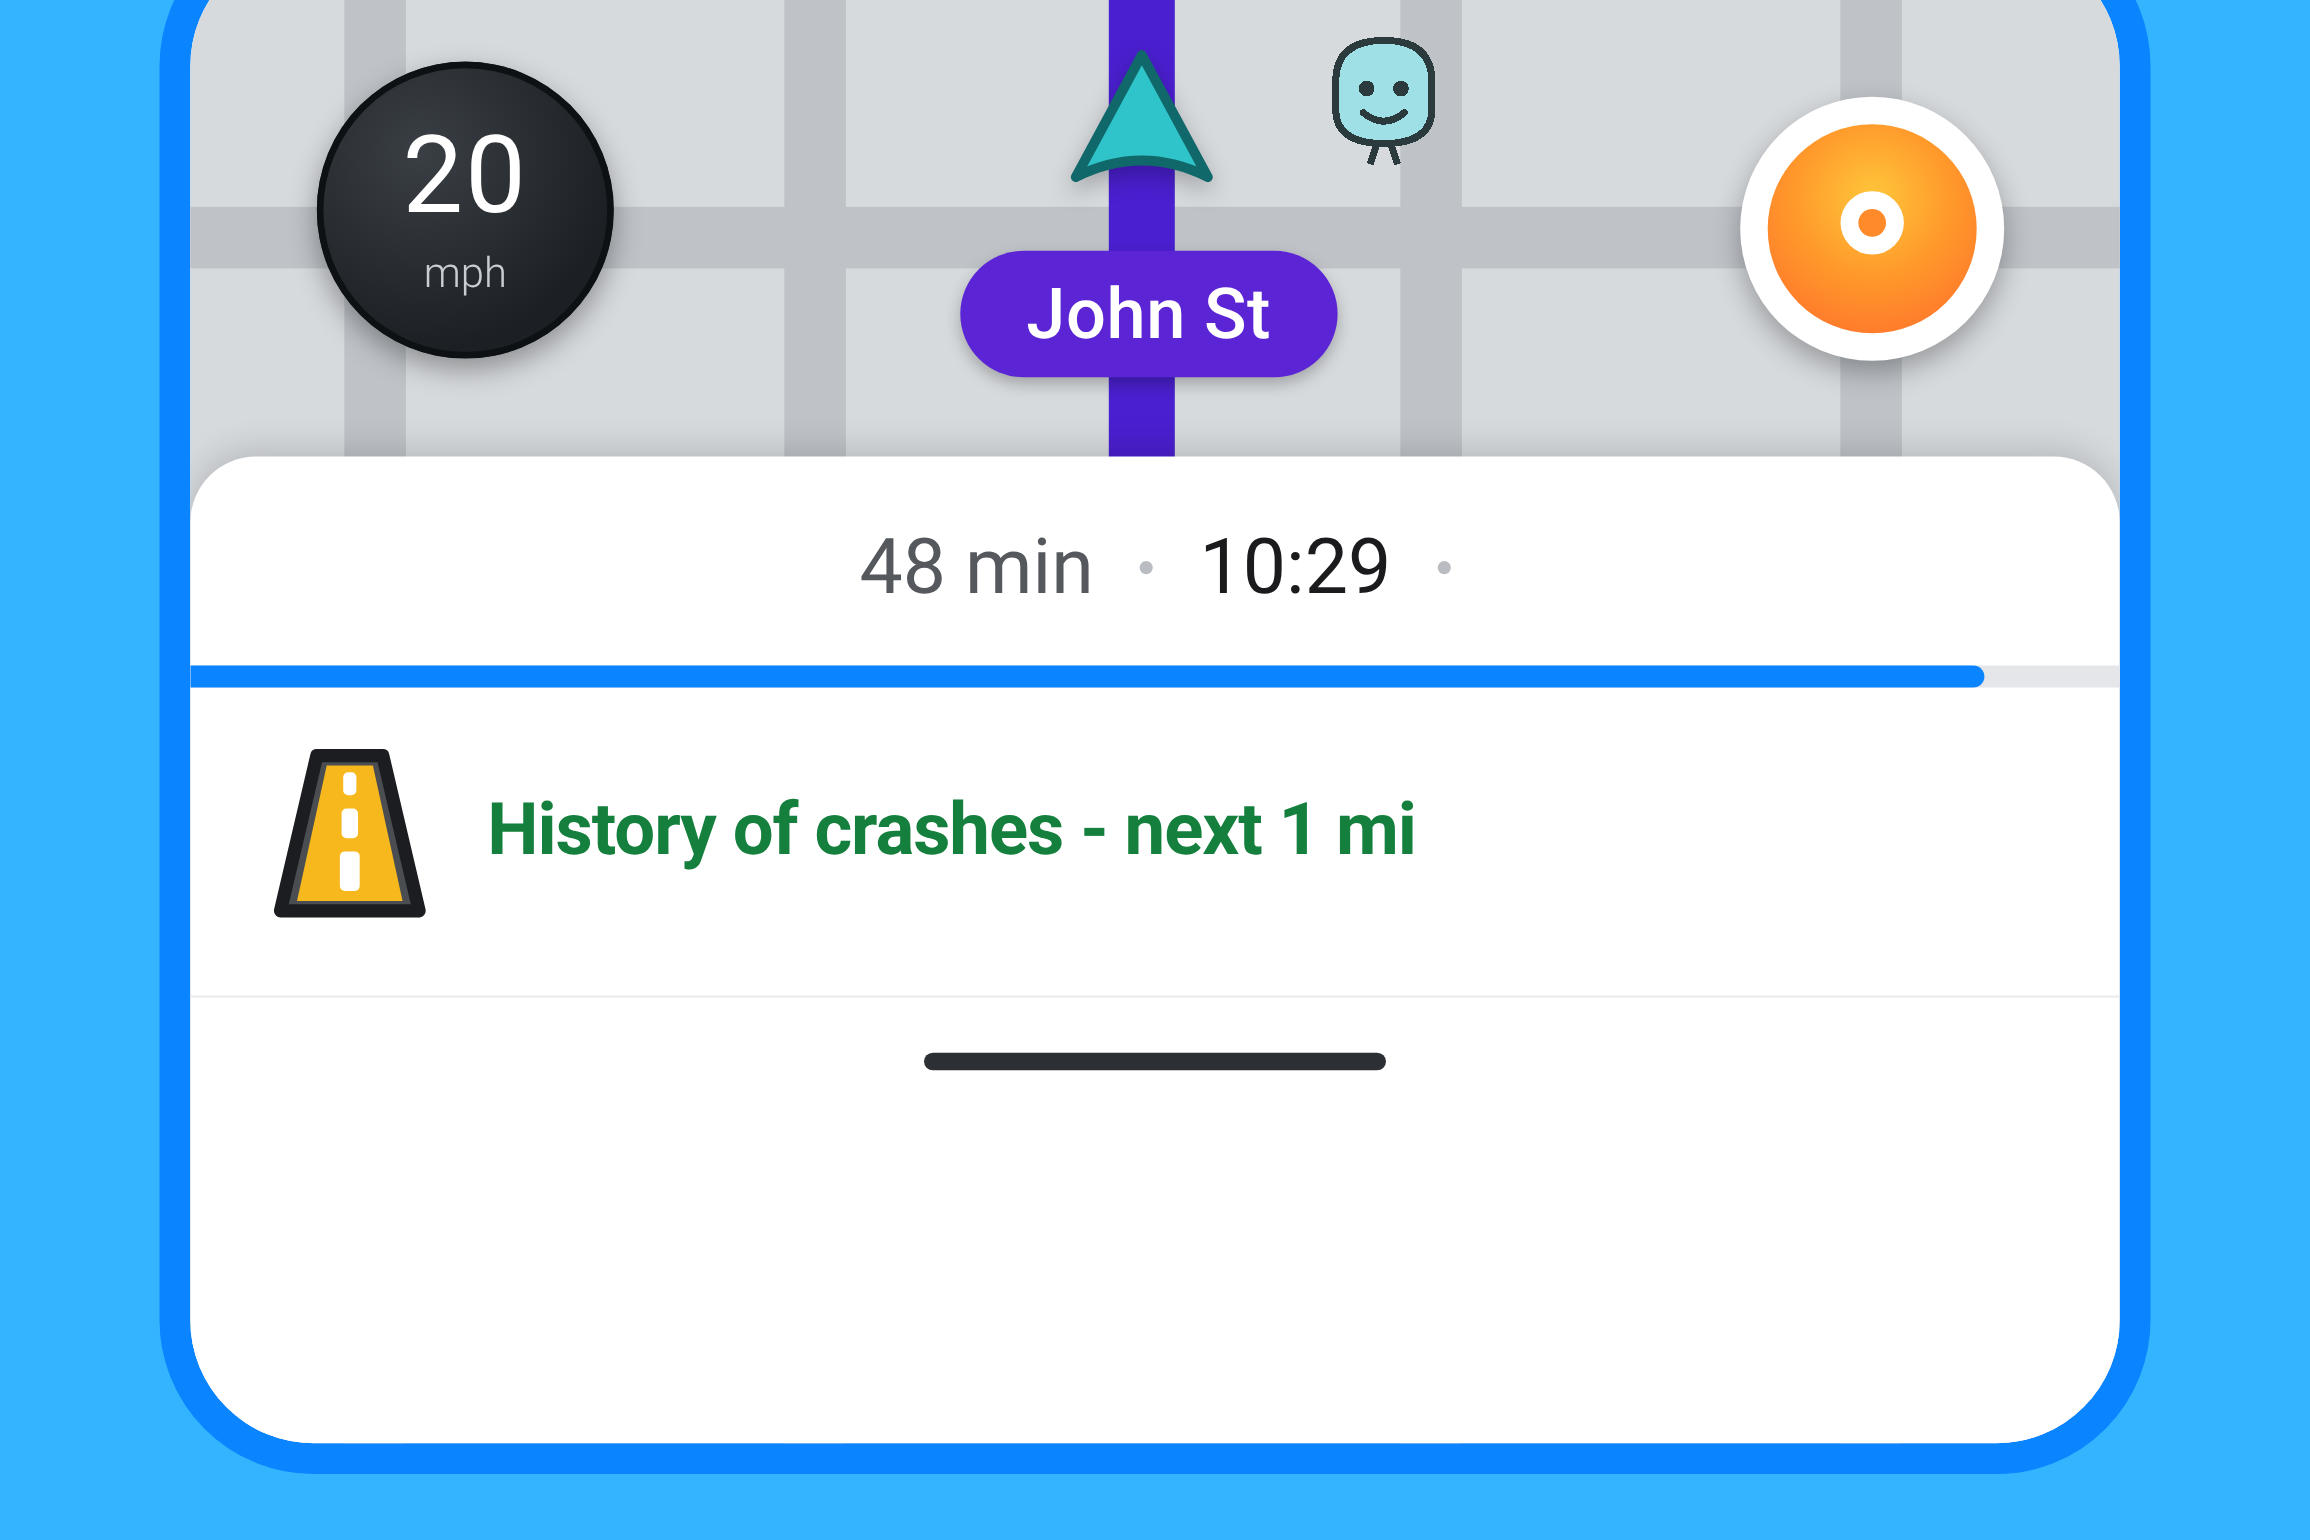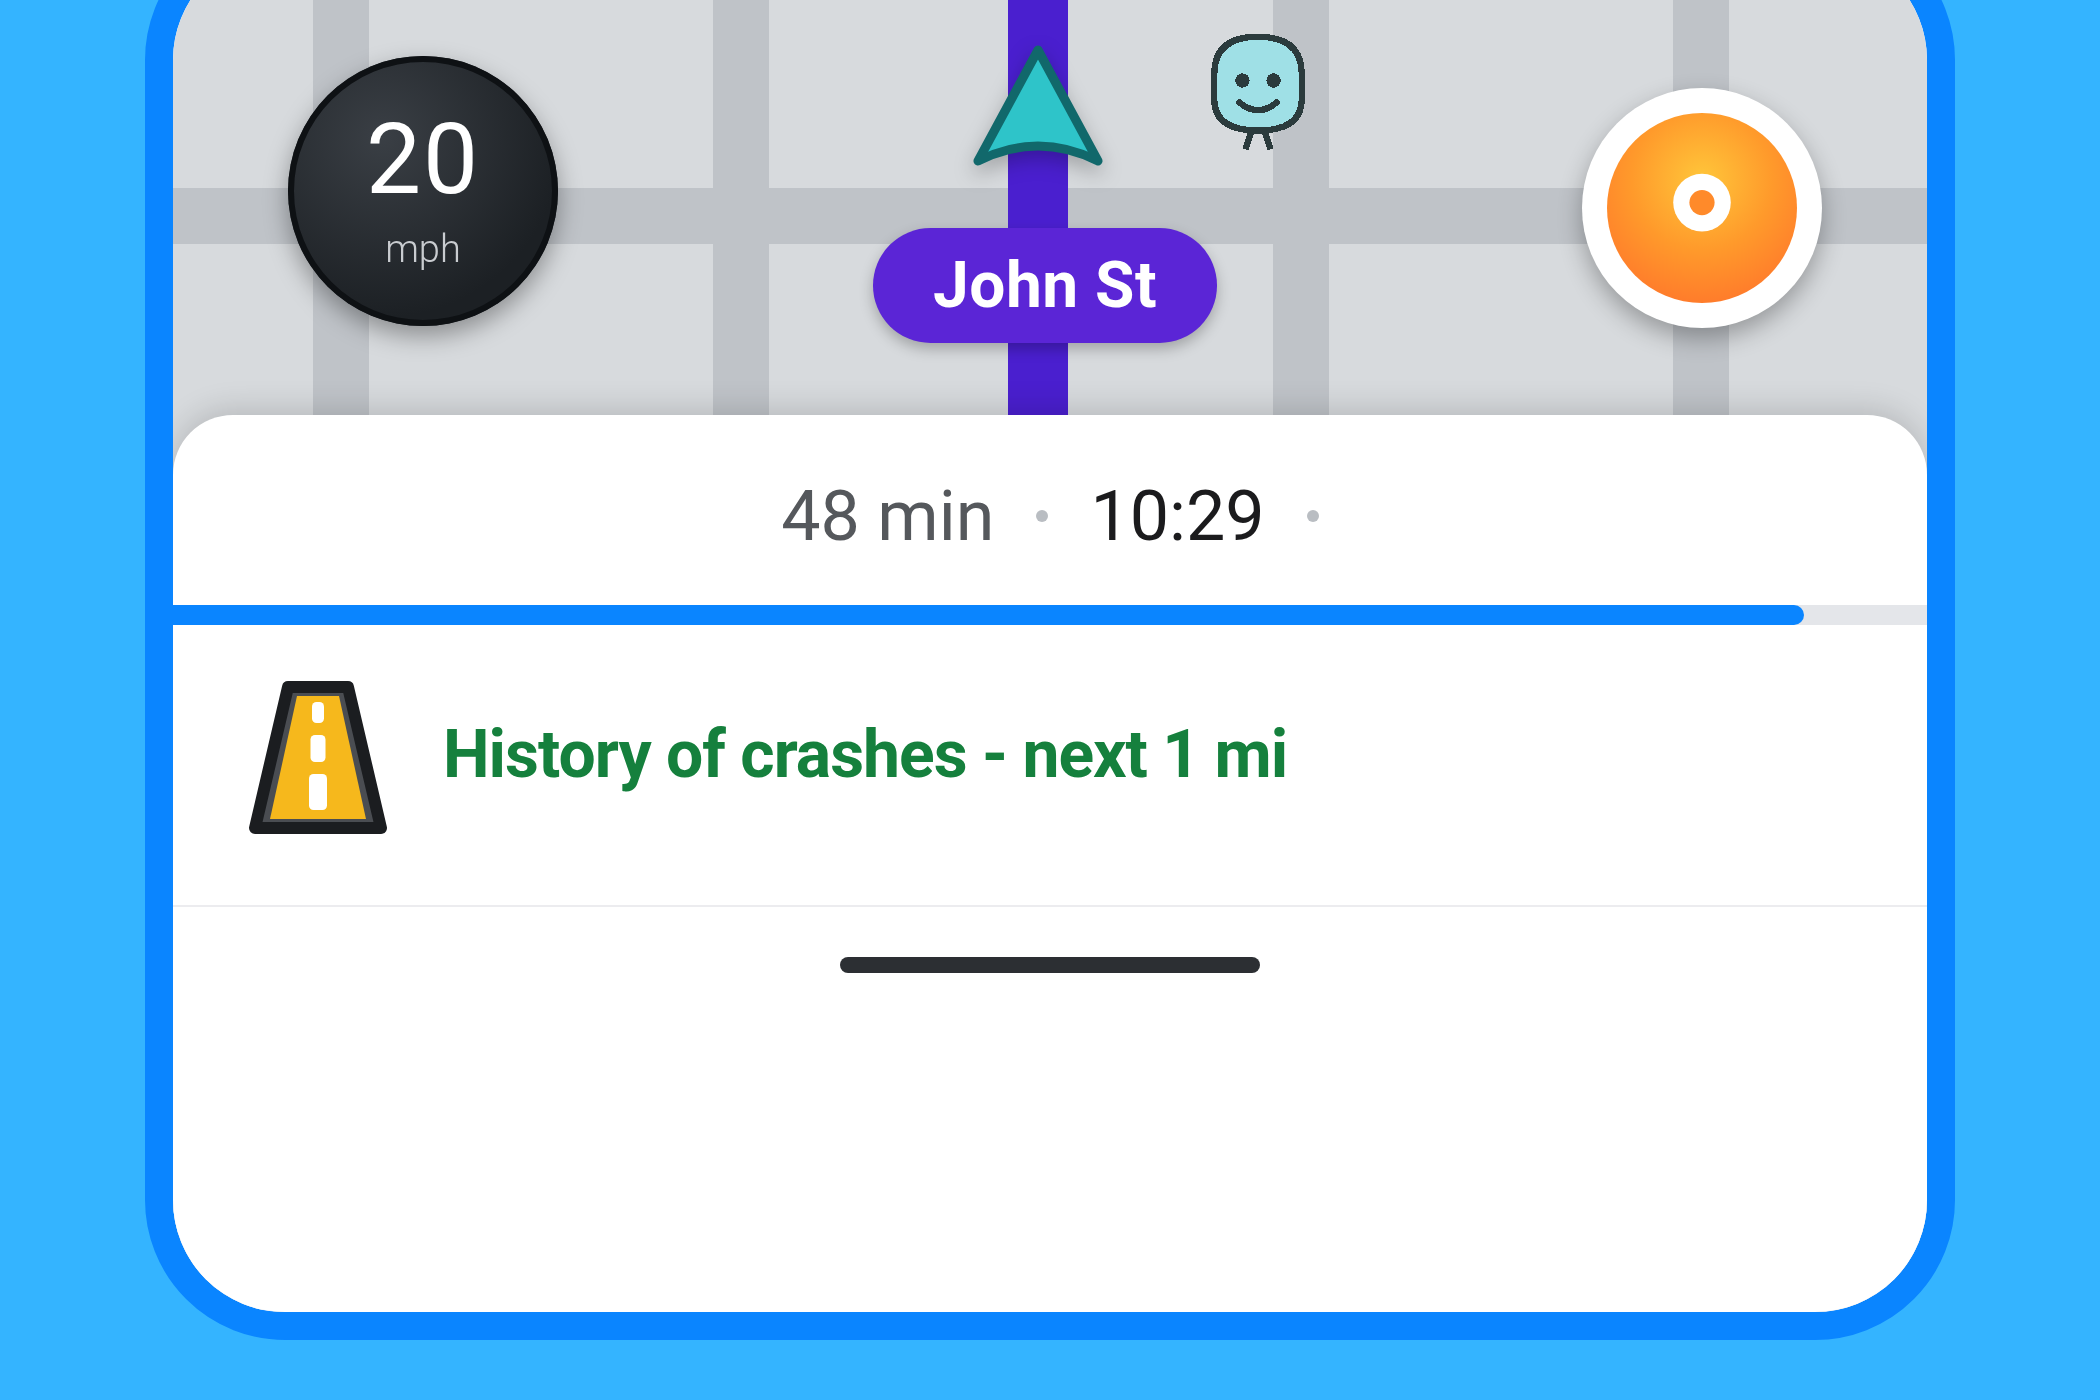--- a/index.html
+++ b/index.html
@@ -250,21 +250,21 @@
     <div class="wazer" style="left:1010px; top:70px;">
       <svg viewBox="0 0 48 48" shape-rendering="crispEdges">
         <path d="M10 18 Q10 6 24 6 Q38 6 38 18 L38 26 Q38 36 24 36 Q10 36 10 26 Z" fill="#9fe0e6" stroke="#2b3b3d" stroke-width="2"></path>
         <circle cx="19" cy="20" r="2.3" fill="#2b3b3d"></circle>
         <circle cx="29" cy="20" r="2.3" fill="#2b3b3d"></circle>
         <path d="M18 27 Q24 32 30 27" fill="none" stroke="#2b3b3d" stroke-width="2" stroke-linecap="round"></path>
         <path d="M22 36 L20 42 M26 36 L28 42" stroke="#2b3b3d" stroke-width="2"></path>
       </svg>
     </div>
 
-    <div class="street-pill" style="left:700px; top:280px;font-weight:bold;">
+    <div class="street-pill" style="left:700px; top:280px;">
       <span>John St</span>
     </div>
 
     <div class="speedo" style="left:115px; top:108px;">
       <div class="ticks"></div>
       <div class="num">20</div>
       <div class="unit">mph</div>
     </div>
 
     <div class="recenter" style="right:105px; top:140px;">

